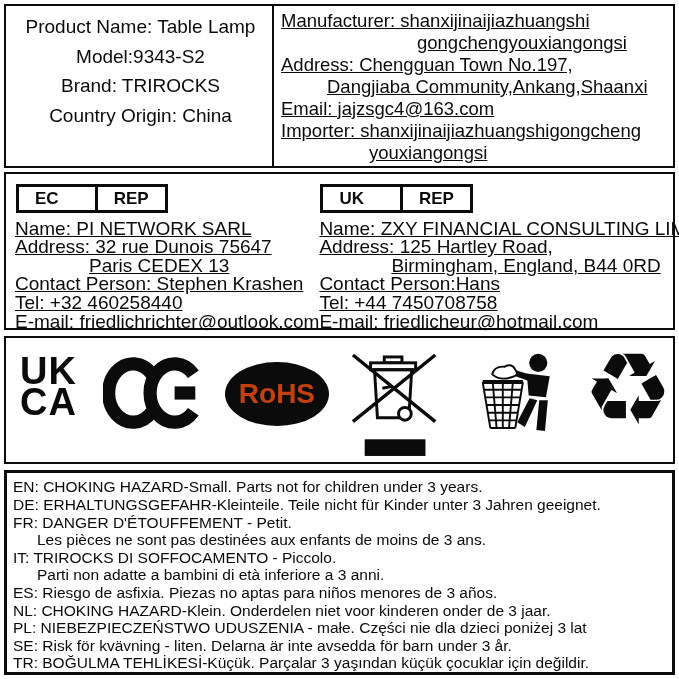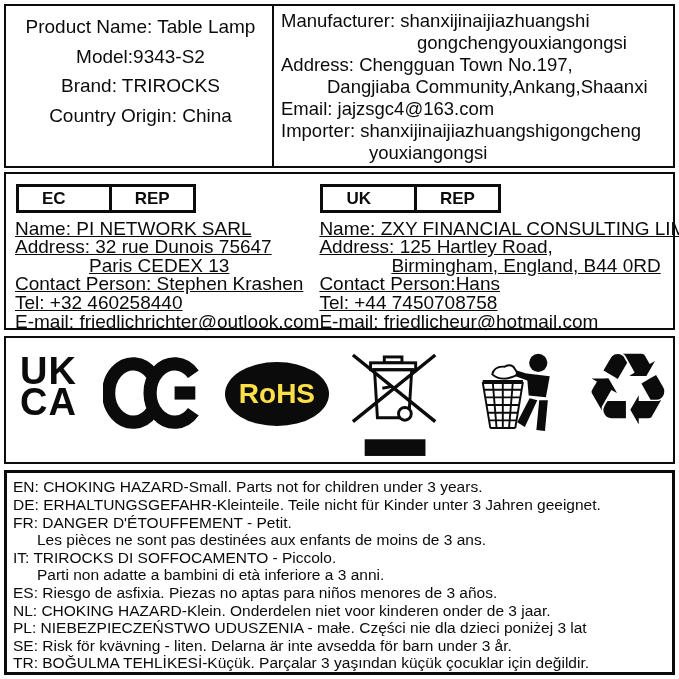--- a/index.html
+++ b/index.html
@@ -9,45 +9,45 @@
   .label{box-sizing:border-box;width:679px;height:679px;padding:4px;
          display:flex;flex-direction:column;}
   .box{box-sizing:border-box;border:2px solid #0b0b0b;background:#fff;}
 
   
   .top{height:168px;display:flex;margin-bottom:4px;}
   .prod-col{width:268px;border-right:2px solid #0b0b0b;box-sizing:border-box;
             padding:10px 6px 0 9px;font-size:19px;text-align:center;}
   .prod-col .ln{margin-bottom:7.5px;white-space:nowrap;}
   .manu-col{flex:1;padding:4px 2px 0 7px;font-size:18.5px;line-height:22px;}
-  .manu-col .ln{white-space:nowrap;}
+  .manu-col .ln{white-space:nowrap;text-decoration:underline;}
   .ind-136{padding-left:136px;}
   .ind-46{padding-left:46px;}
   .ind-88{padding-left:88px;}
 
   
   .mid{height:158px;display:flex;margin-bottom:6px;padding:8px 4px 0 9px;}
   .rep-col{box-sizing:border-box;}
   .rep-col.ec{width:314px;}
   .rep-col.uk{flex:1;}
   .rep-badge{display:inline-flex;border:3px solid #0b0b0b;margin:2px 0 7px 1px;}
-  .rep-badge .cell{padding:0 23px;font-weight:700;font-size:17px;line-height:23px;}
+  .rep-badge .cell{padding:0 16px;font-weight:700;font-size:17px;line-height:23px;}
   .rep-badge .cell + .cell{border-left:3px solid #0b0b0b;margin-left:20px;}
   .rep-col .ln{font-size:19px;line-height:18.6px;white-space:nowrap;text-decoration:underline;}
   .ind-74{padding-left:74px;}
   .ind-72{padding-left:72px;}
 
   
   .marks{height:132px;display:flex;align-items:flex-start;
          padding:14px 0 0 14px;margin-bottom:6px;}
   .ukca{font-weight:800;font-size:38px;line-height:31px;letter-spacing:1px;
         margin-top:4px;}
   .ce{margin:2px 0 0 26px;}
   .rohs{margin:10px 0 0 26px;width:106px;height:64px;border-radius:50%;
-        background:#0b0b0b;color:#fde047;display:flex;align-items:center;
+        background:#0b0b0b;color:#c2410c;display:flex;align-items:center;
         justify-content:center;font-size:28px;font-weight:700;}
   .weee{margin:-4px 0 0 20px;}
   .tidy{margin:0 0 0 36px;}
   .recycle{margin:-16px 0 0 22px;font-family:"DejaVu Sans",sans-serif;
            font-size:100px;line-height:108px;color:#0b0b0b;}
 
   
   .warn{flex:1;border-width:3px;padding:5px 4px 0 6px;}
   .warn .ln{font-size:15.5px;line-height:17.6px;white-space:nowrap;}
   .ind-24{padding-left:24px;}

